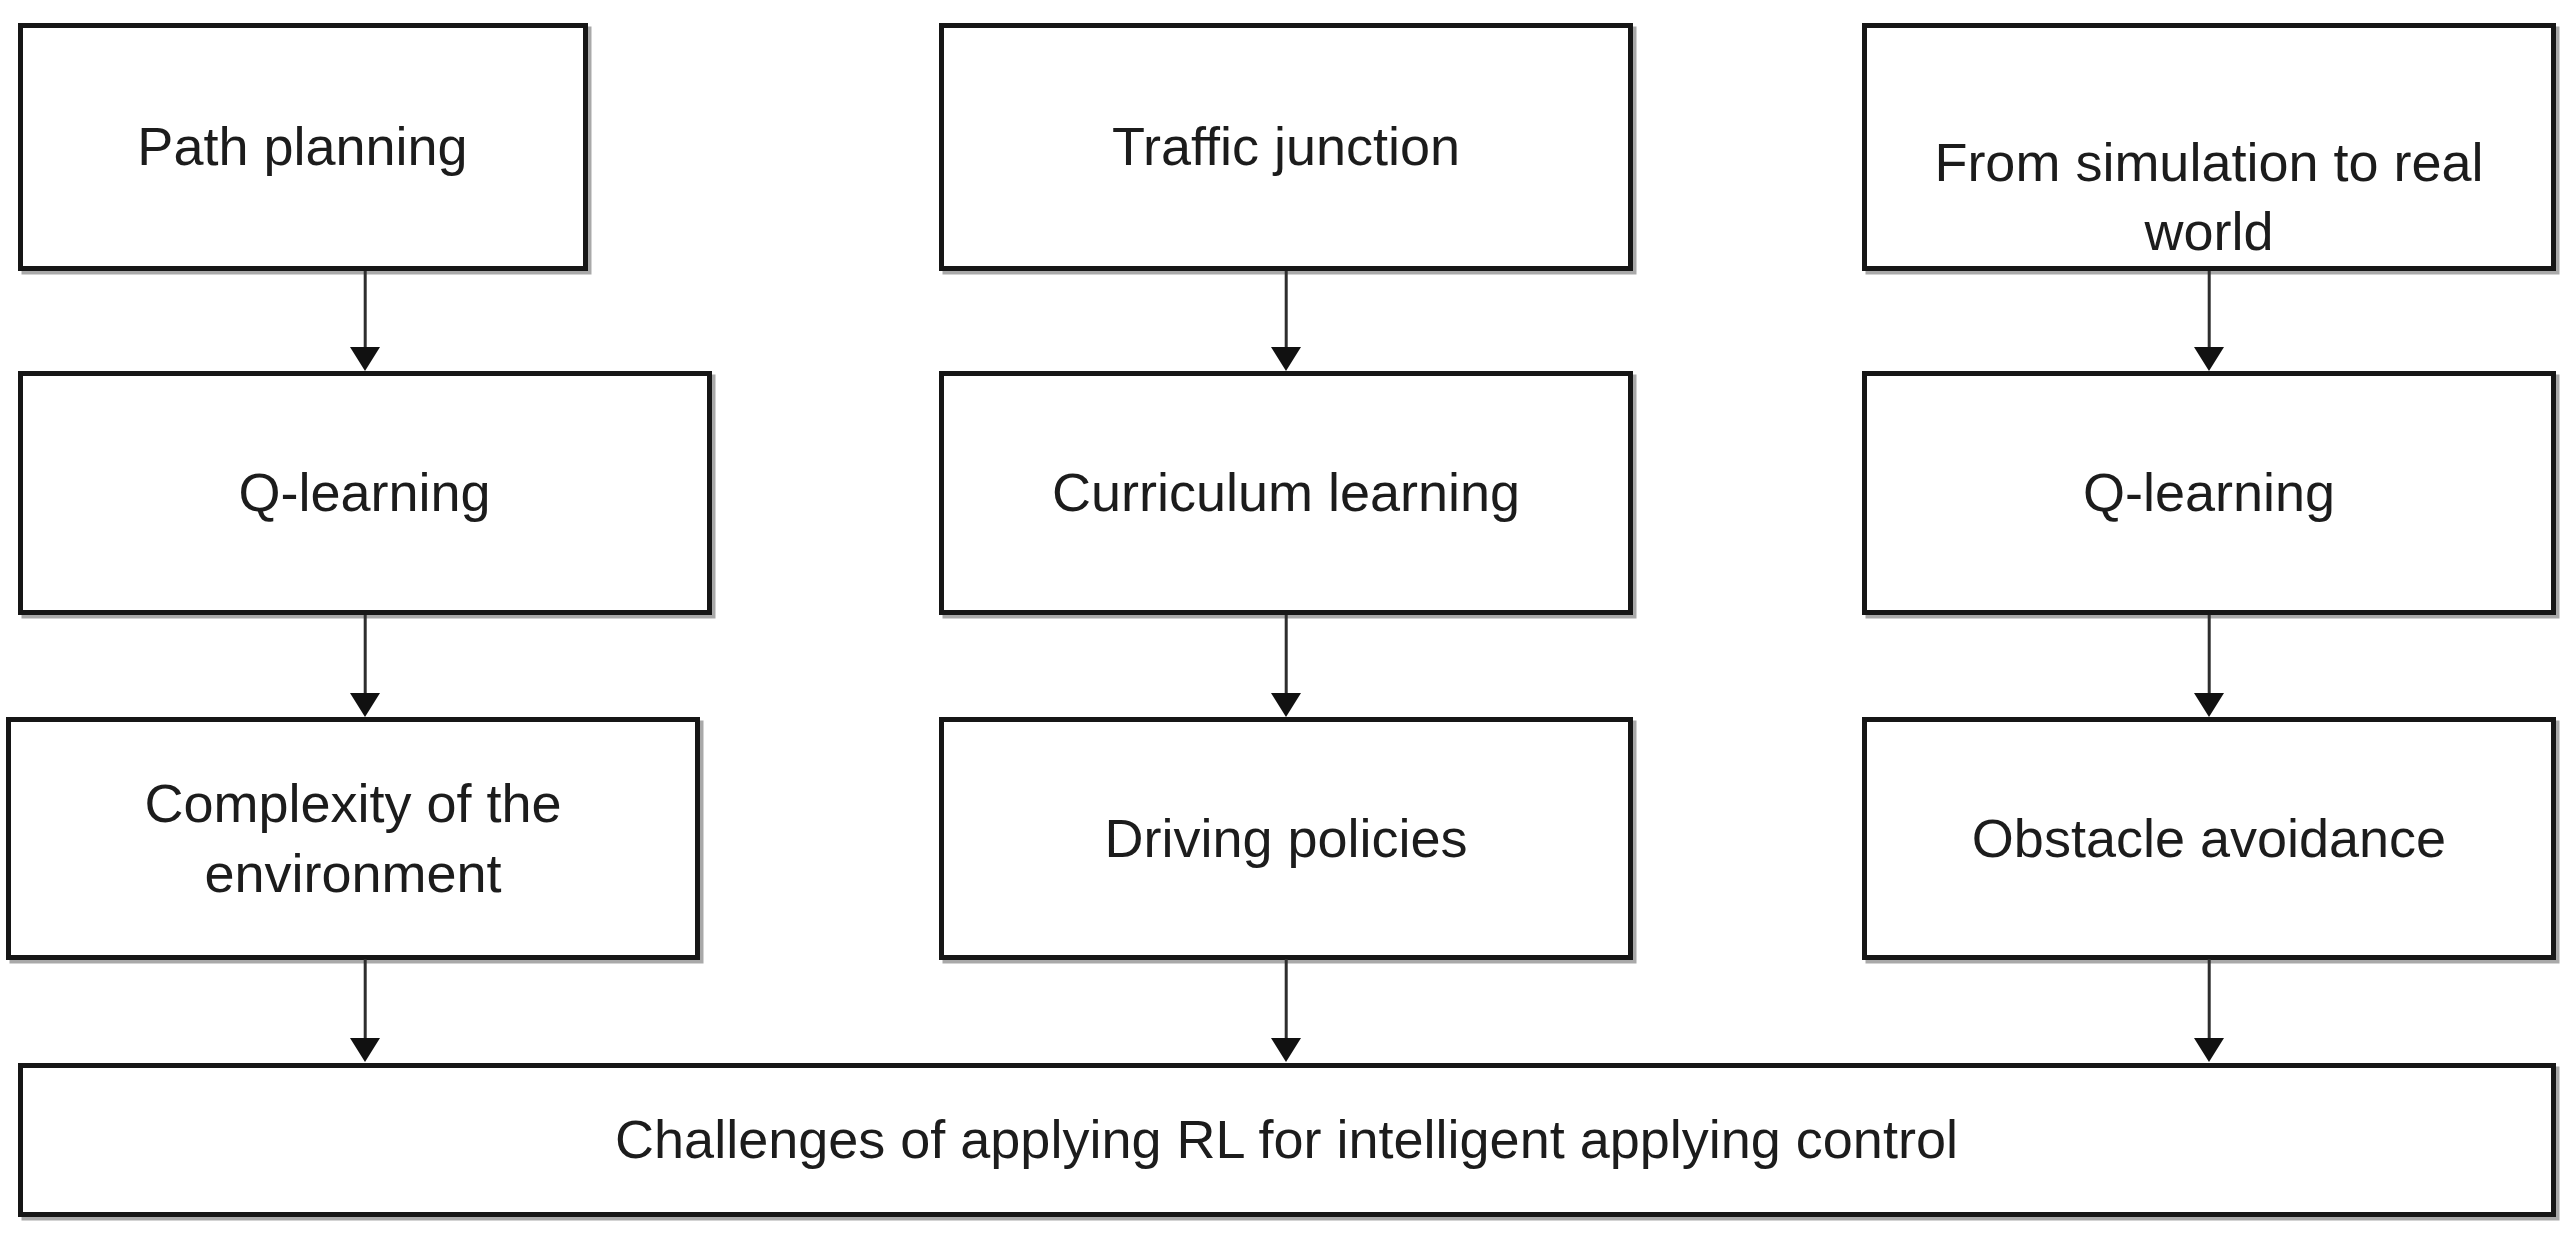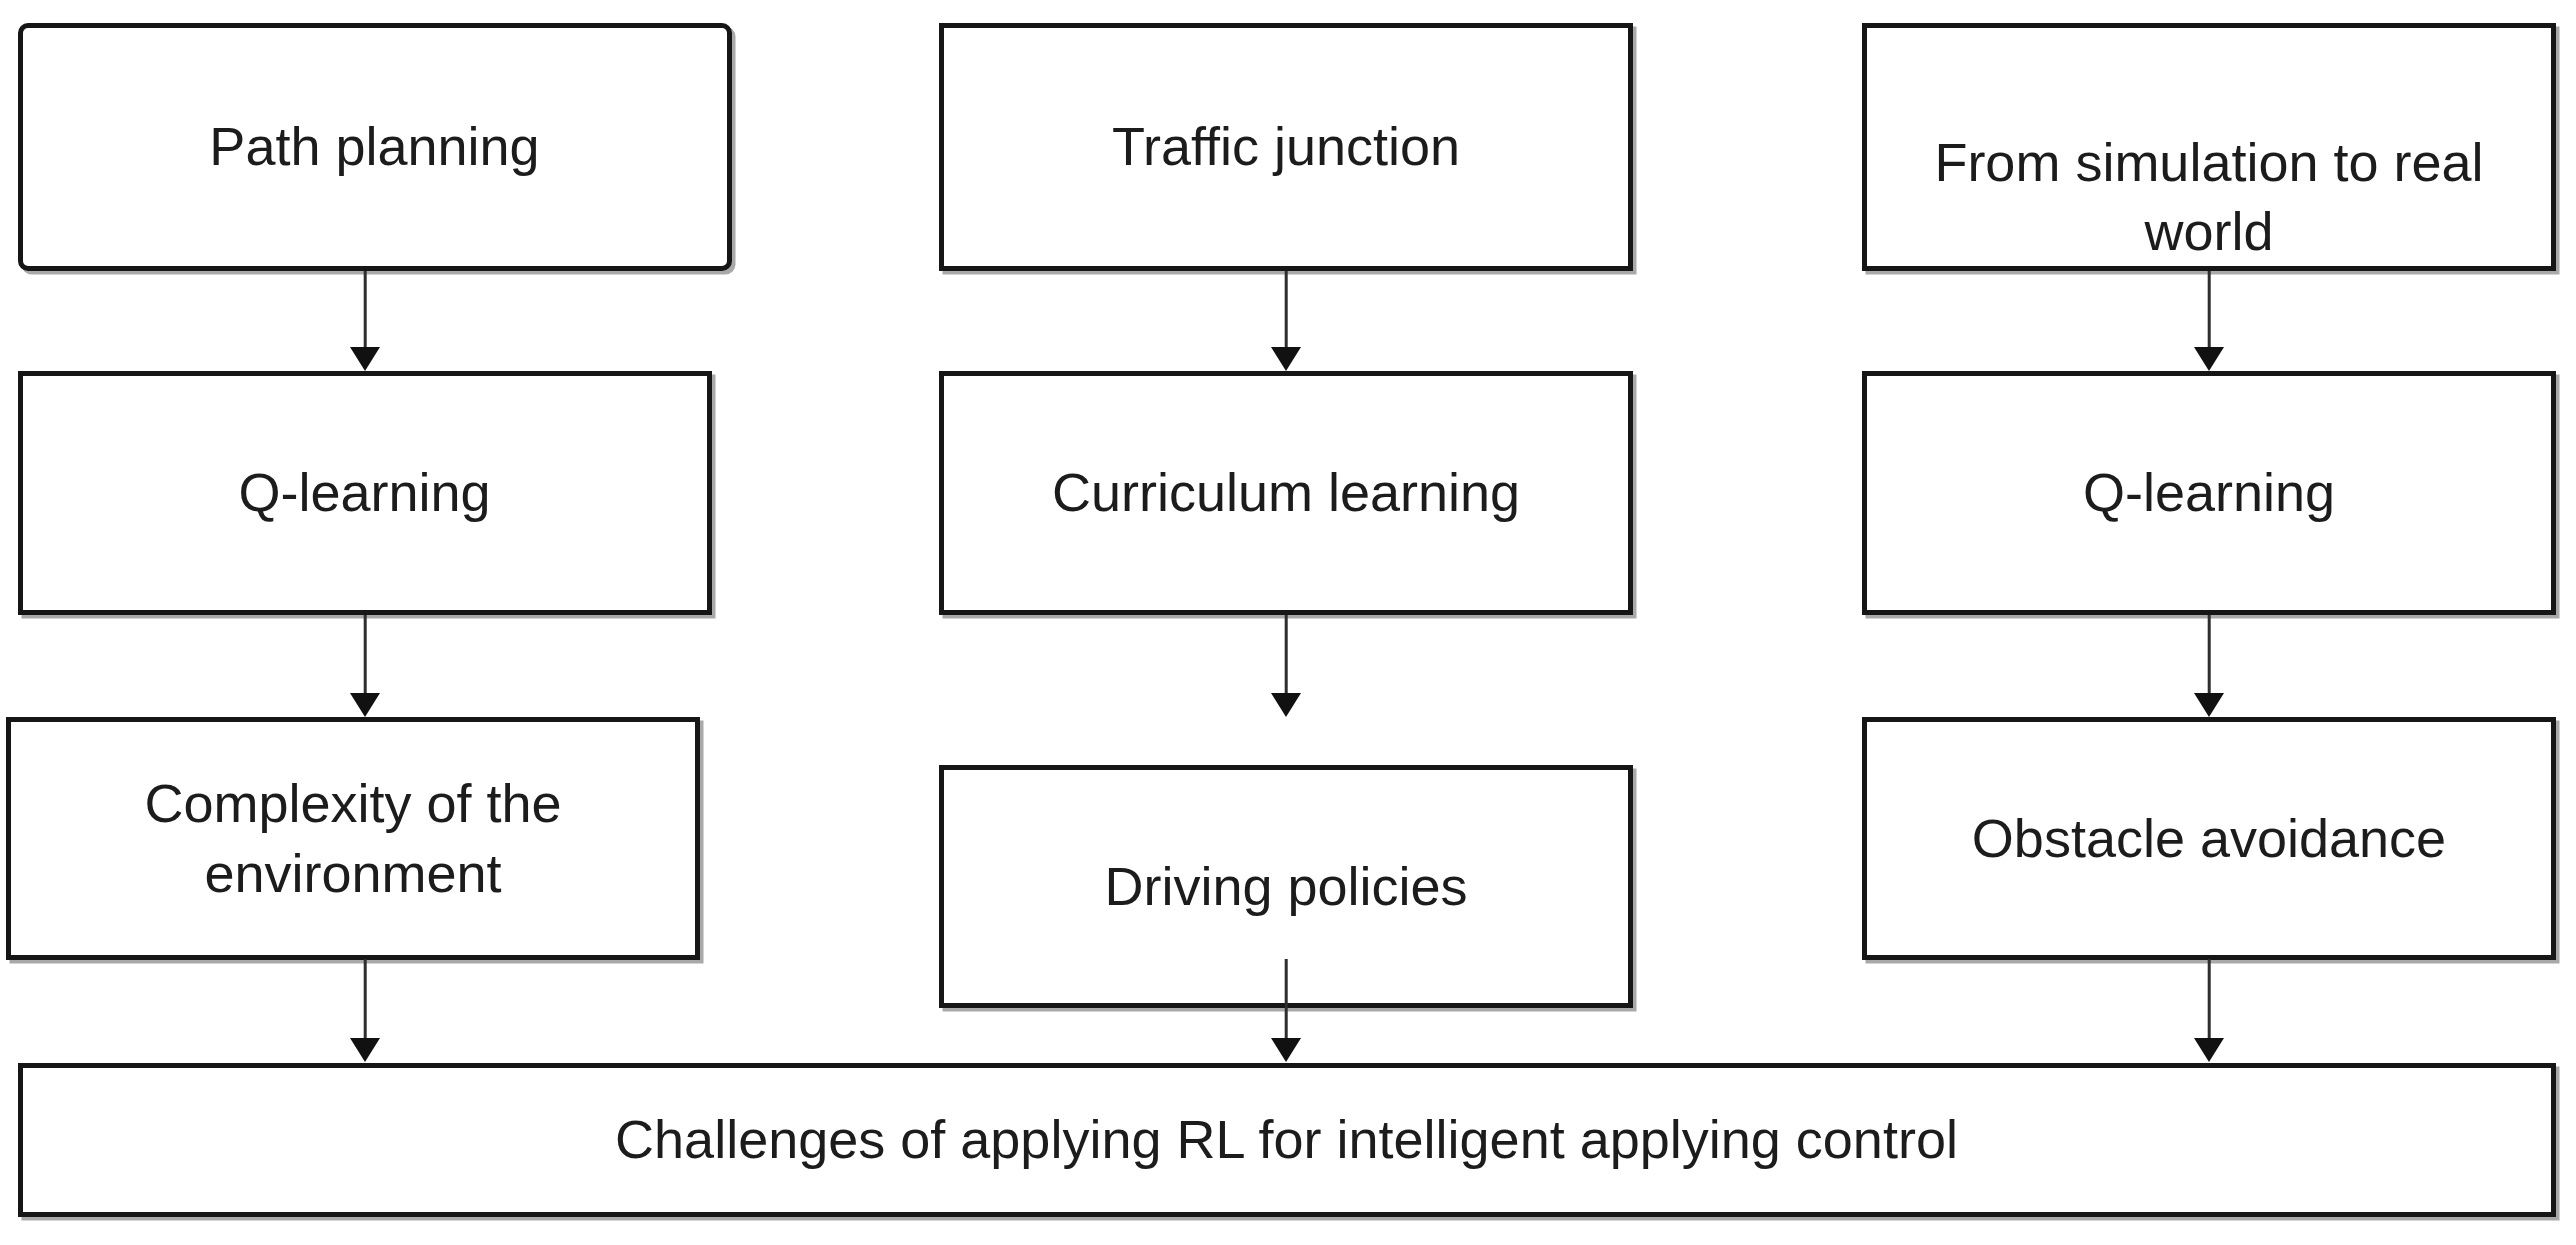--- a/index.html
+++ b/index.html
@@ -24,30 +24,30 @@
     display: flex;
     align-items: center;
     justify-content: center;
     text-align: center;
     font-size: 54px;
     line-height: 1.28;
     color: #1c1c1c;
     padding: 0 37px;
   }
   
-  .b-r1c1 { left: 17.5px;   top: 23px;  width: 714px;  height: 248px; border-radius: 10px; }
+  .b-r1c1 { left: 17.5px;   top: 23px;  width: 570px;  height: 248px; }
   .b-r1c2 { left: 939px; top: 23px;  width: 694px;  height: 248px; }
   .b-r1c3 { left: 1862px; top: 23px;  width: 694px;  height: 248px; align-items: flex-end; }
   
   .b-r2c1 { left: 17.5px;   top: 371px; width: 694px;  height: 244px; }
   .b-r2c2 { left: 939px; top: 371px; width: 694px;  height: 244px; }
   .b-r2c3 { left: 1862px; top: 371px; width: 694px;  height: 244px; }
   
   .b-r3c1 { left: 6px;   top: 717px; width: 694px;  height: 243px; }
-  .b-r3c2 { left: 939px; top: 717px; width: 694px;  height: 243px; margin-top: 48px; }
+  .b-r3c2 { left: 939px; top: 717px; width: 694px;  height: 243px; }
   .b-r3c3 { left: 1862px; top: 717px; width: 694px;  height: 243px; justify-content: center; }
   
   .b-bottom { left: 17.5px; top: 1063px; width: 2538px; height: 154px; }
 
   .arrow {
     position: absolute;
     width: 32px;
   }
   .arrow .shaft {
     position: absolute;

